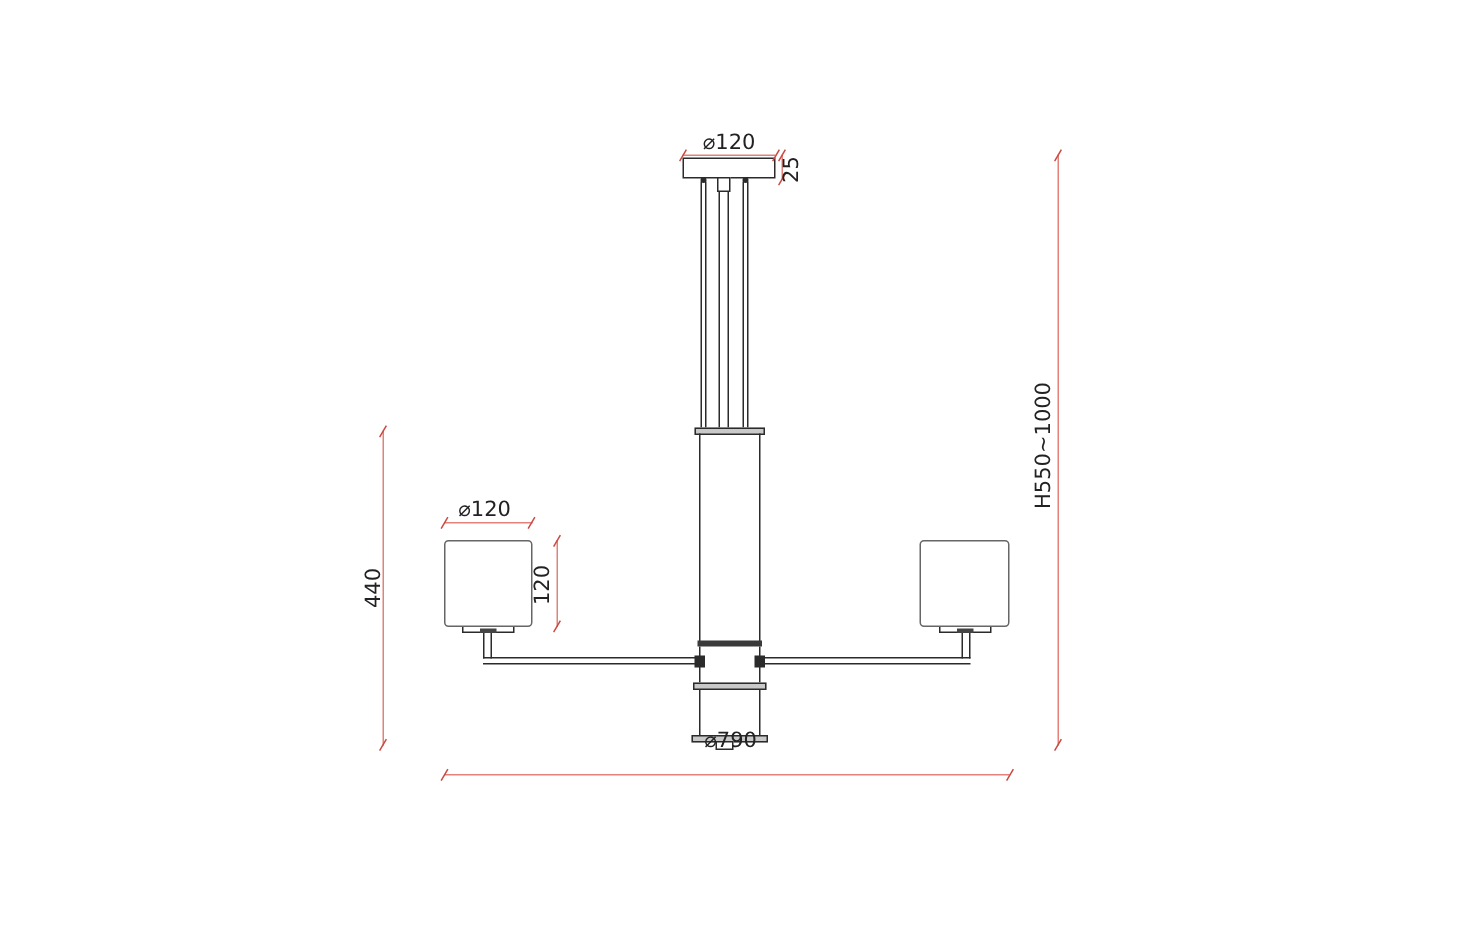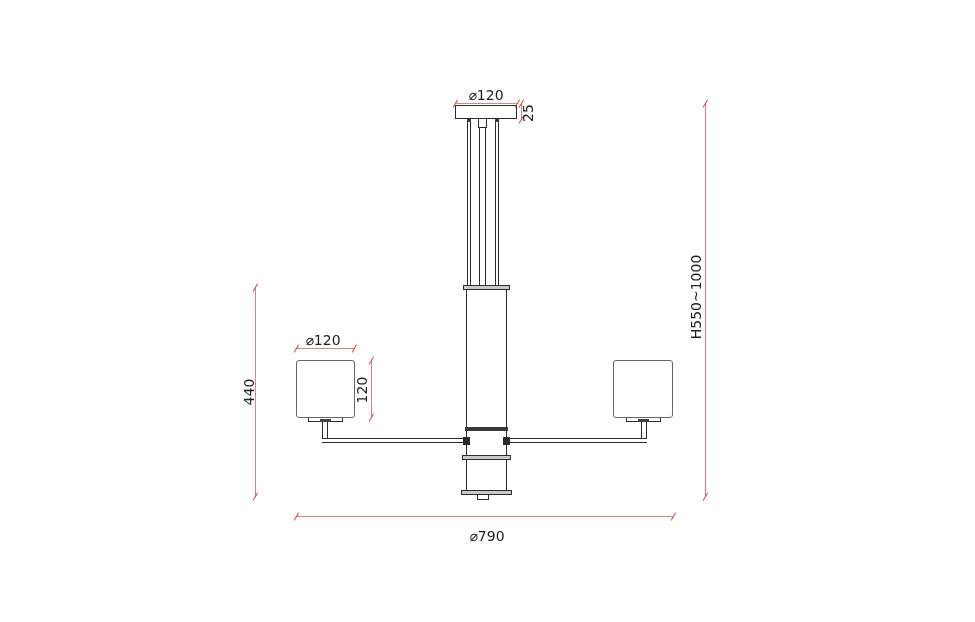--- a/index.html
+++ b/index.html
@@ -89,15 +89,15 @@
   <div class="dim-text rot" style="left:209px;top:383px;">440</div>
 
   <div class="dim-v" style="left:705px;top:103px;height:394px;"></div>
   <div class="tick" style="left:701px;top:103px;"></div>
   <div class="tick" style="left:701px;top:496px;"></div>
   <div class="dim-text rot" style="left:656px;top:288px;">H550~1000</div>
 
   <div class="dim-h" style="left:296px;top:516px;width:377px;"></div>
   <div class="tick" style="left:292px;top:516px;"></div>
   <div class="tick" style="left:669px;top:516px;"></div>
-  <div class="dim-text" style="left:447px;top:527px;">⌀790</div>
+  <div class="dim-text" style="left:447px;top:485px;">⌀790</div>
 
 </div>
 
 </body></html>

